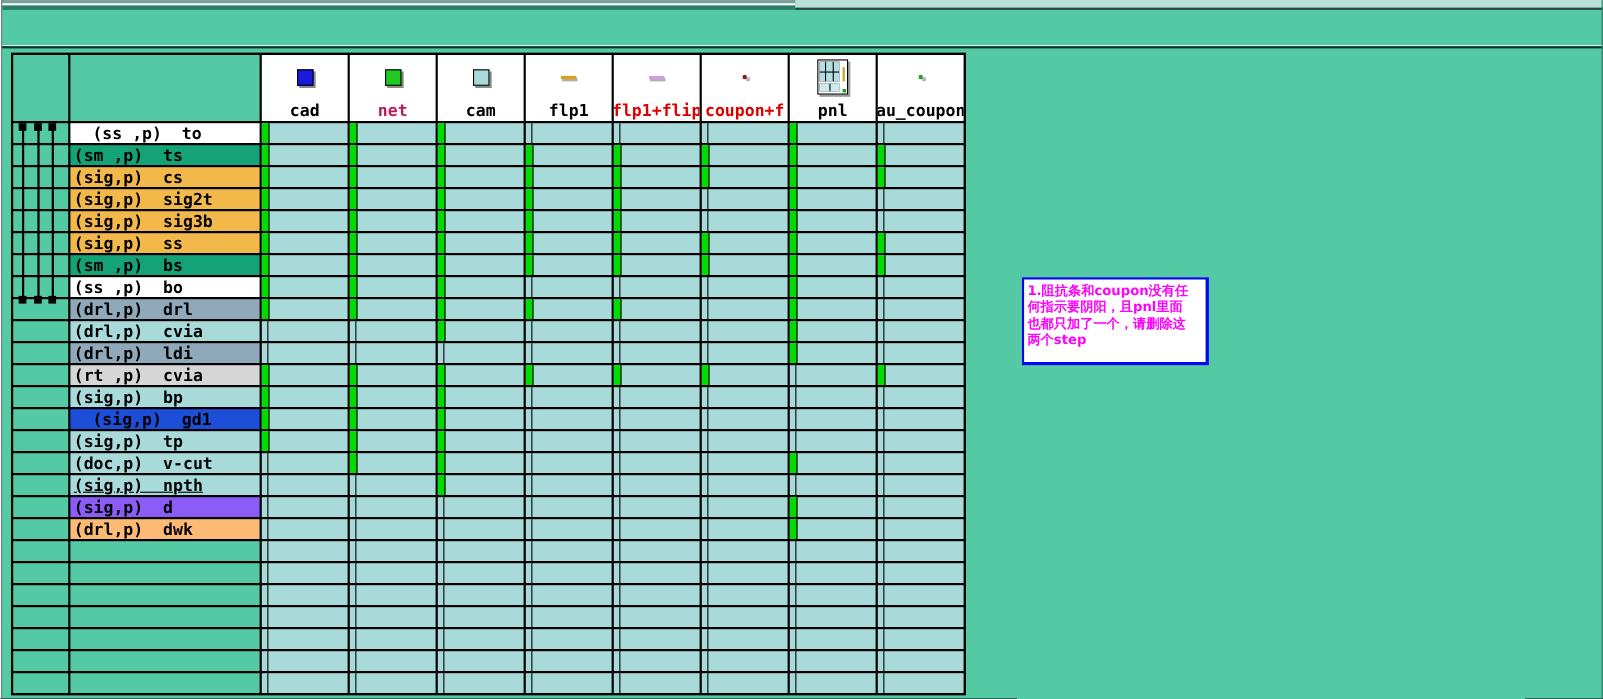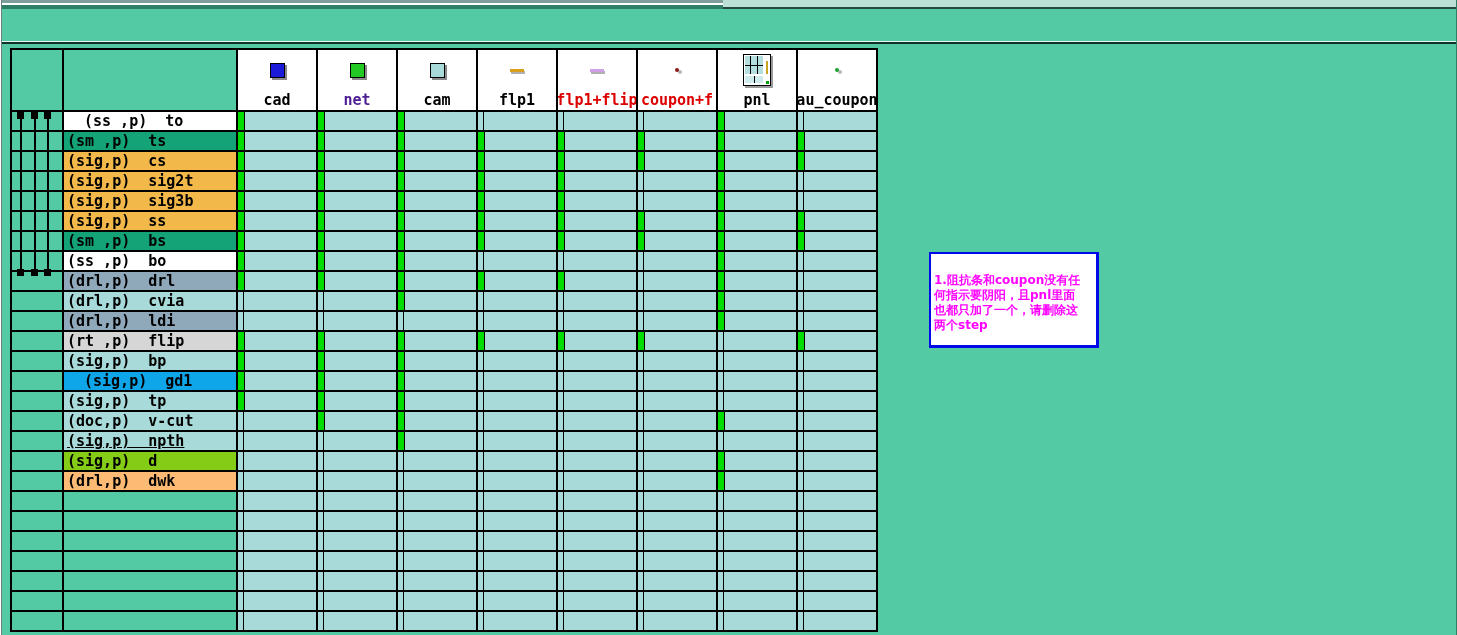--- a/index.html
+++ b/index.html
@@ -71,21 +71,21 @@
   .span-line{position:absolute;top:0;bottom:0;width:2px;background:#000;}
   .span-line .sq{position:absolute;left:-3px;width:7px;height:7px;background:#000;}
   .span-line .sq.t{top:-2px;}
   .span-line .sq.b{bottom:-2px;}
 
   
   #note-box{
     left:929px;top:252px;width:160px;min-height:68px;
     background:#ffffff;
     border:2px solid #0009e8;border-right-width:3px;border-bottom-width:3px;
-    padding:19px 2px 4px 3px;
+    padding:3px 2px 4px 3px;
   }
   .note-line{
     font-family:"DejaVu Sans","Liberation Sans",sans-serif;
     font-size:12px;line-height:15px;font-weight:bold;
     color:#ff00ff;white-space:nowrap;overflow:hidden;
   }
 </style>
 </head>
 <body>
 
@@ -107,21 +107,21 @@
 <div class="step-h">
       <div class="icon-wrap">
         <div class="ic-square" style="background: rgb(26, 26, 216);"></div>
       </div>
       <div class="step-label" style="color: rgb(0, 0, 0);">cad</div>
     </div>
     <div class="step-h">
       <div class="icon-wrap">
         <div class="ic-square" style="background: rgb(34, 201, 34);"></div>
       </div>
-      <div class="step-label" style="color: #4c1d95;">net</div>
+      <div class="step-label" style="color: #be185d;">net</div>
     </div>
     <div class="step-h">
       <div class="icon-wrap">
         <div class="ic-square" style="background: rgb(169, 218, 218);"></div>
       </div>
       <div class="step-label" style="color: rgb(0, 0, 0);">cam</div>
     </div>
     <div class="step-h">
       <div class="icon-wrap">
         <div class="ic-dash" style="background: rgb(216, 160, 28);"></div>
@@ -447,21 +447,21 @@
     <div class="mcell">
       <div class="slot"></div>
     </div>
     <div class="mcell">
       <div class="slot on"></div>
     </div>
     <div class="mcell">
       <div class="slot"></div>
     </div>
     <div class="span-cell"></div>
-    <div class="name-cell" style="background: rgb(214, 214, 214);">(rt ,p)  flip</div>
+    <div class="name-cell" style="background: rgb(214, 214, 214);">(rt ,p)  cvia</div>
     <div class="mcell">
       <div class="slot on"></div>
     </div>
     <div class="mcell">
       <div class="slot on"></div>
     </div>
     <div class="mcell">
       <div class="slot on"></div>
     </div>
     <div class="mcell">
@@ -499,21 +499,21 @@
     <div class="mcell">
       <div class="slot"></div>
     </div>
     <div class="mcell">
       <div class="slot"></div>
     </div>
     <div class="mcell">
       <div class="slot"></div>
     </div>
     <div class="span-cell"></div>
-    <div class="name-cell" style="background: #0ea5e9; padding-left: 20px;">(sig,p)  gd1</div>
+    <div class="name-cell" style="background: #1d4ed8; padding-left: 20px;">(sig,p)  gd1</div>
     <div class="mcell">
       <div class="slot on"></div>
     </div>
     <div class="mcell">
       <div class="slot on"></div>
     </div>
     <div class="mcell">
       <div class="slot on"></div>
     </div>
     <div class="mcell">
@@ -603,21 +603,21 @@
     <div class="mcell">
       <div class="slot"></div>
     </div>
     <div class="mcell">
       <div class="slot"></div>
     </div>
     <div class="mcell">
       <div class="slot"></div>
     </div>
     <div class="span-cell"></div>
-    <div class="name-cell" style="background: #84cc16;">(sig,p)  d</div>
+    <div class="name-cell" style="background: #8b5cf6;">(sig,p)  d</div>
     <div class="mcell">
       <div class="slot"></div>
     </div>
     <div class="mcell">
       <div class="slot"></div>
     </div>
     <div class="mcell">
       <div class="slot"></div>
     </div>
     <div class="mcell">

